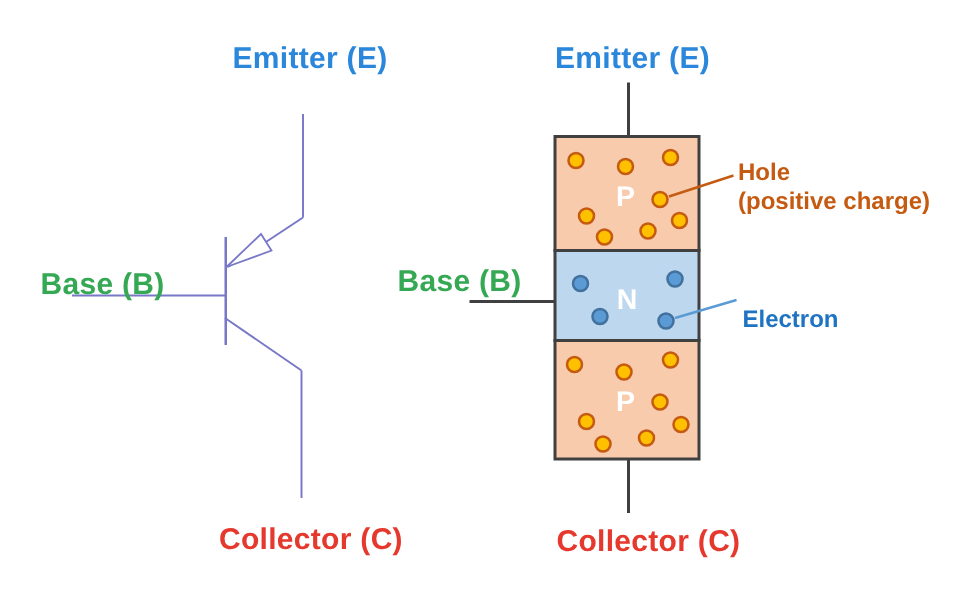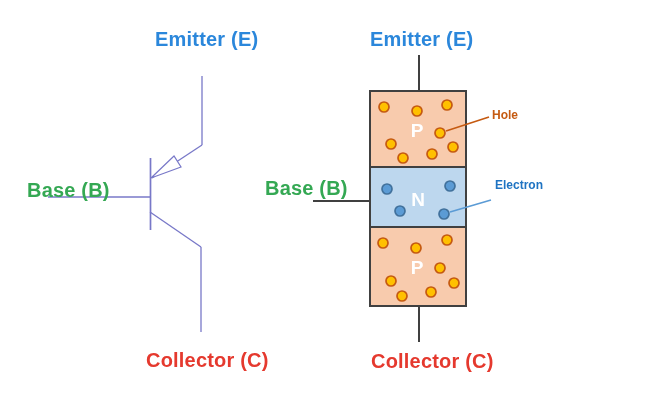--- a/index.html
+++ b/index.html
@@ -26,21 +26,21 @@
   circle.hole{fill:var(--hole-fill,#FFC000);stroke:var(--hole-stroke,#C55A11);stroke-width:1.7;}
   circle.electron{fill:var(--electron-fill,#5B9BD5);stroke:var(--electron-stroke,#41719C);stroke-width:1.7;}
   .hole-pointer{stroke:var(--hole-text,#C55A11);stroke-width:1.6;}
   .electron-pointer{stroke:var(--electron-fill,#5B9BD5);stroke-width:1.6;}
 
   
   .lbl{position:absolute;font-size:20px;font-weight:600;letter-spacing:.2px;white-space:nowrap;}
   .lbl.emitter{color:var(--emitter-text,#2B87DB);}
   .lbl.base{color:var(--base-text,#34A853);margin-top:16px;}
   .lbl.collector{color:var(--collector-text,#E5392E);}
-  .annot{position:absolute;font-size:12px;font-weight:600;line-height:19px;white-space:nowrap;}
+  .annot{position:absolute;font-size:16px;font-weight:600;line-height:19px;white-space:nowrap;}
   .hole-annot{color:var(--hole-text,#C55A11);}
   .electron-annot{color:var(--electron-text,#1E73C2);}
 </style>
 </head>
 <body>
 
 <div class="canvas">
 
   <svg class="layer-svg" width="653" height="400" viewBox="0 0 653 400">
 
@@ -98,18 +98,19 @@
   <div class="lbl emitter" style="left:155px;top:28px;">Emitter (E)</div>
   <div class="lbl base" style="left:27px;top:163px;">Base (B)</div>
   <div class="lbl collector" style="left:146px;top:349px;">Collector (C)</div>
 
   <div class="lbl emitter" style="left:370px;top:28px;">Emitter (E)</div>
   <div class="lbl base" style="left:265px;top:161px;">Base (B)</div>
   <div class="lbl collector" style="left:371px;top:350px;">Collector (C)</div>
 
   <div class="annot hole-annot" style="left:492px;top:106px;">
     <div>Hole</div>
+    <div>(positive charge)</div>
   </div>
-  <div class="annot electron-annot" style="left:495px;top:176px;">
+  <div class="annot electron-annot" style="left:495px;top:204px;">
     <div>Electron</div>
   </div>
 
 </div>
 
 </body></html>

